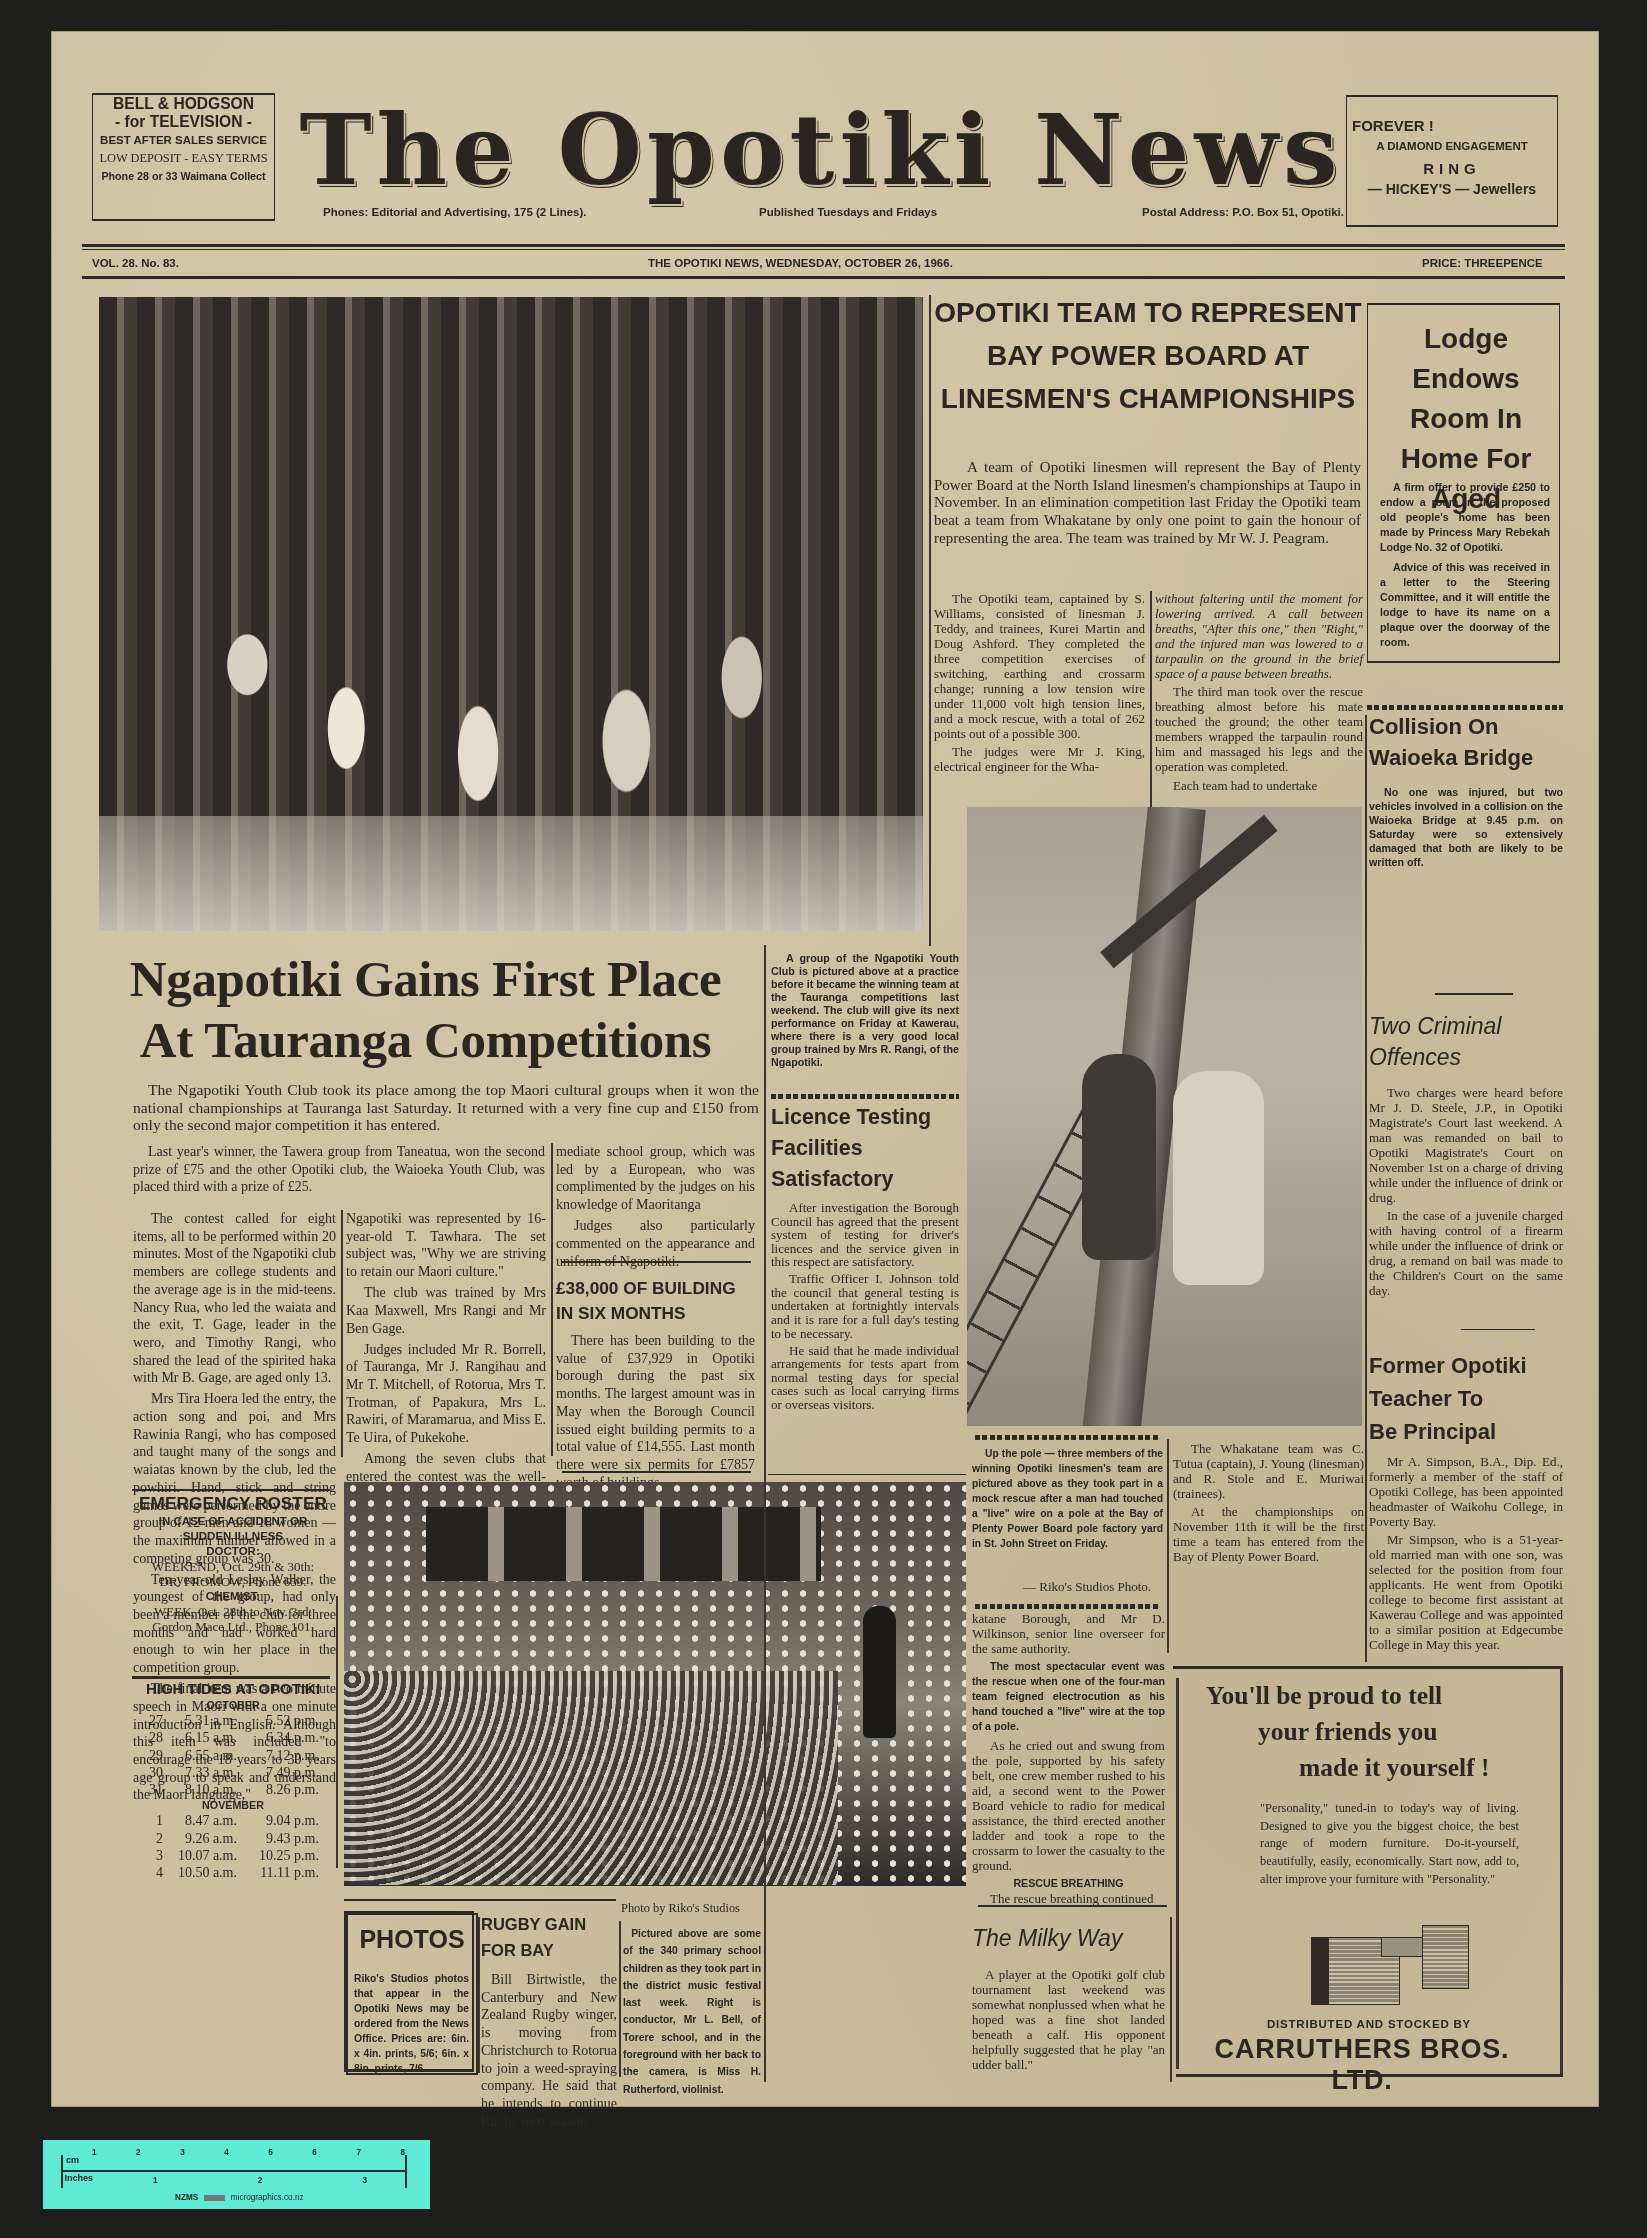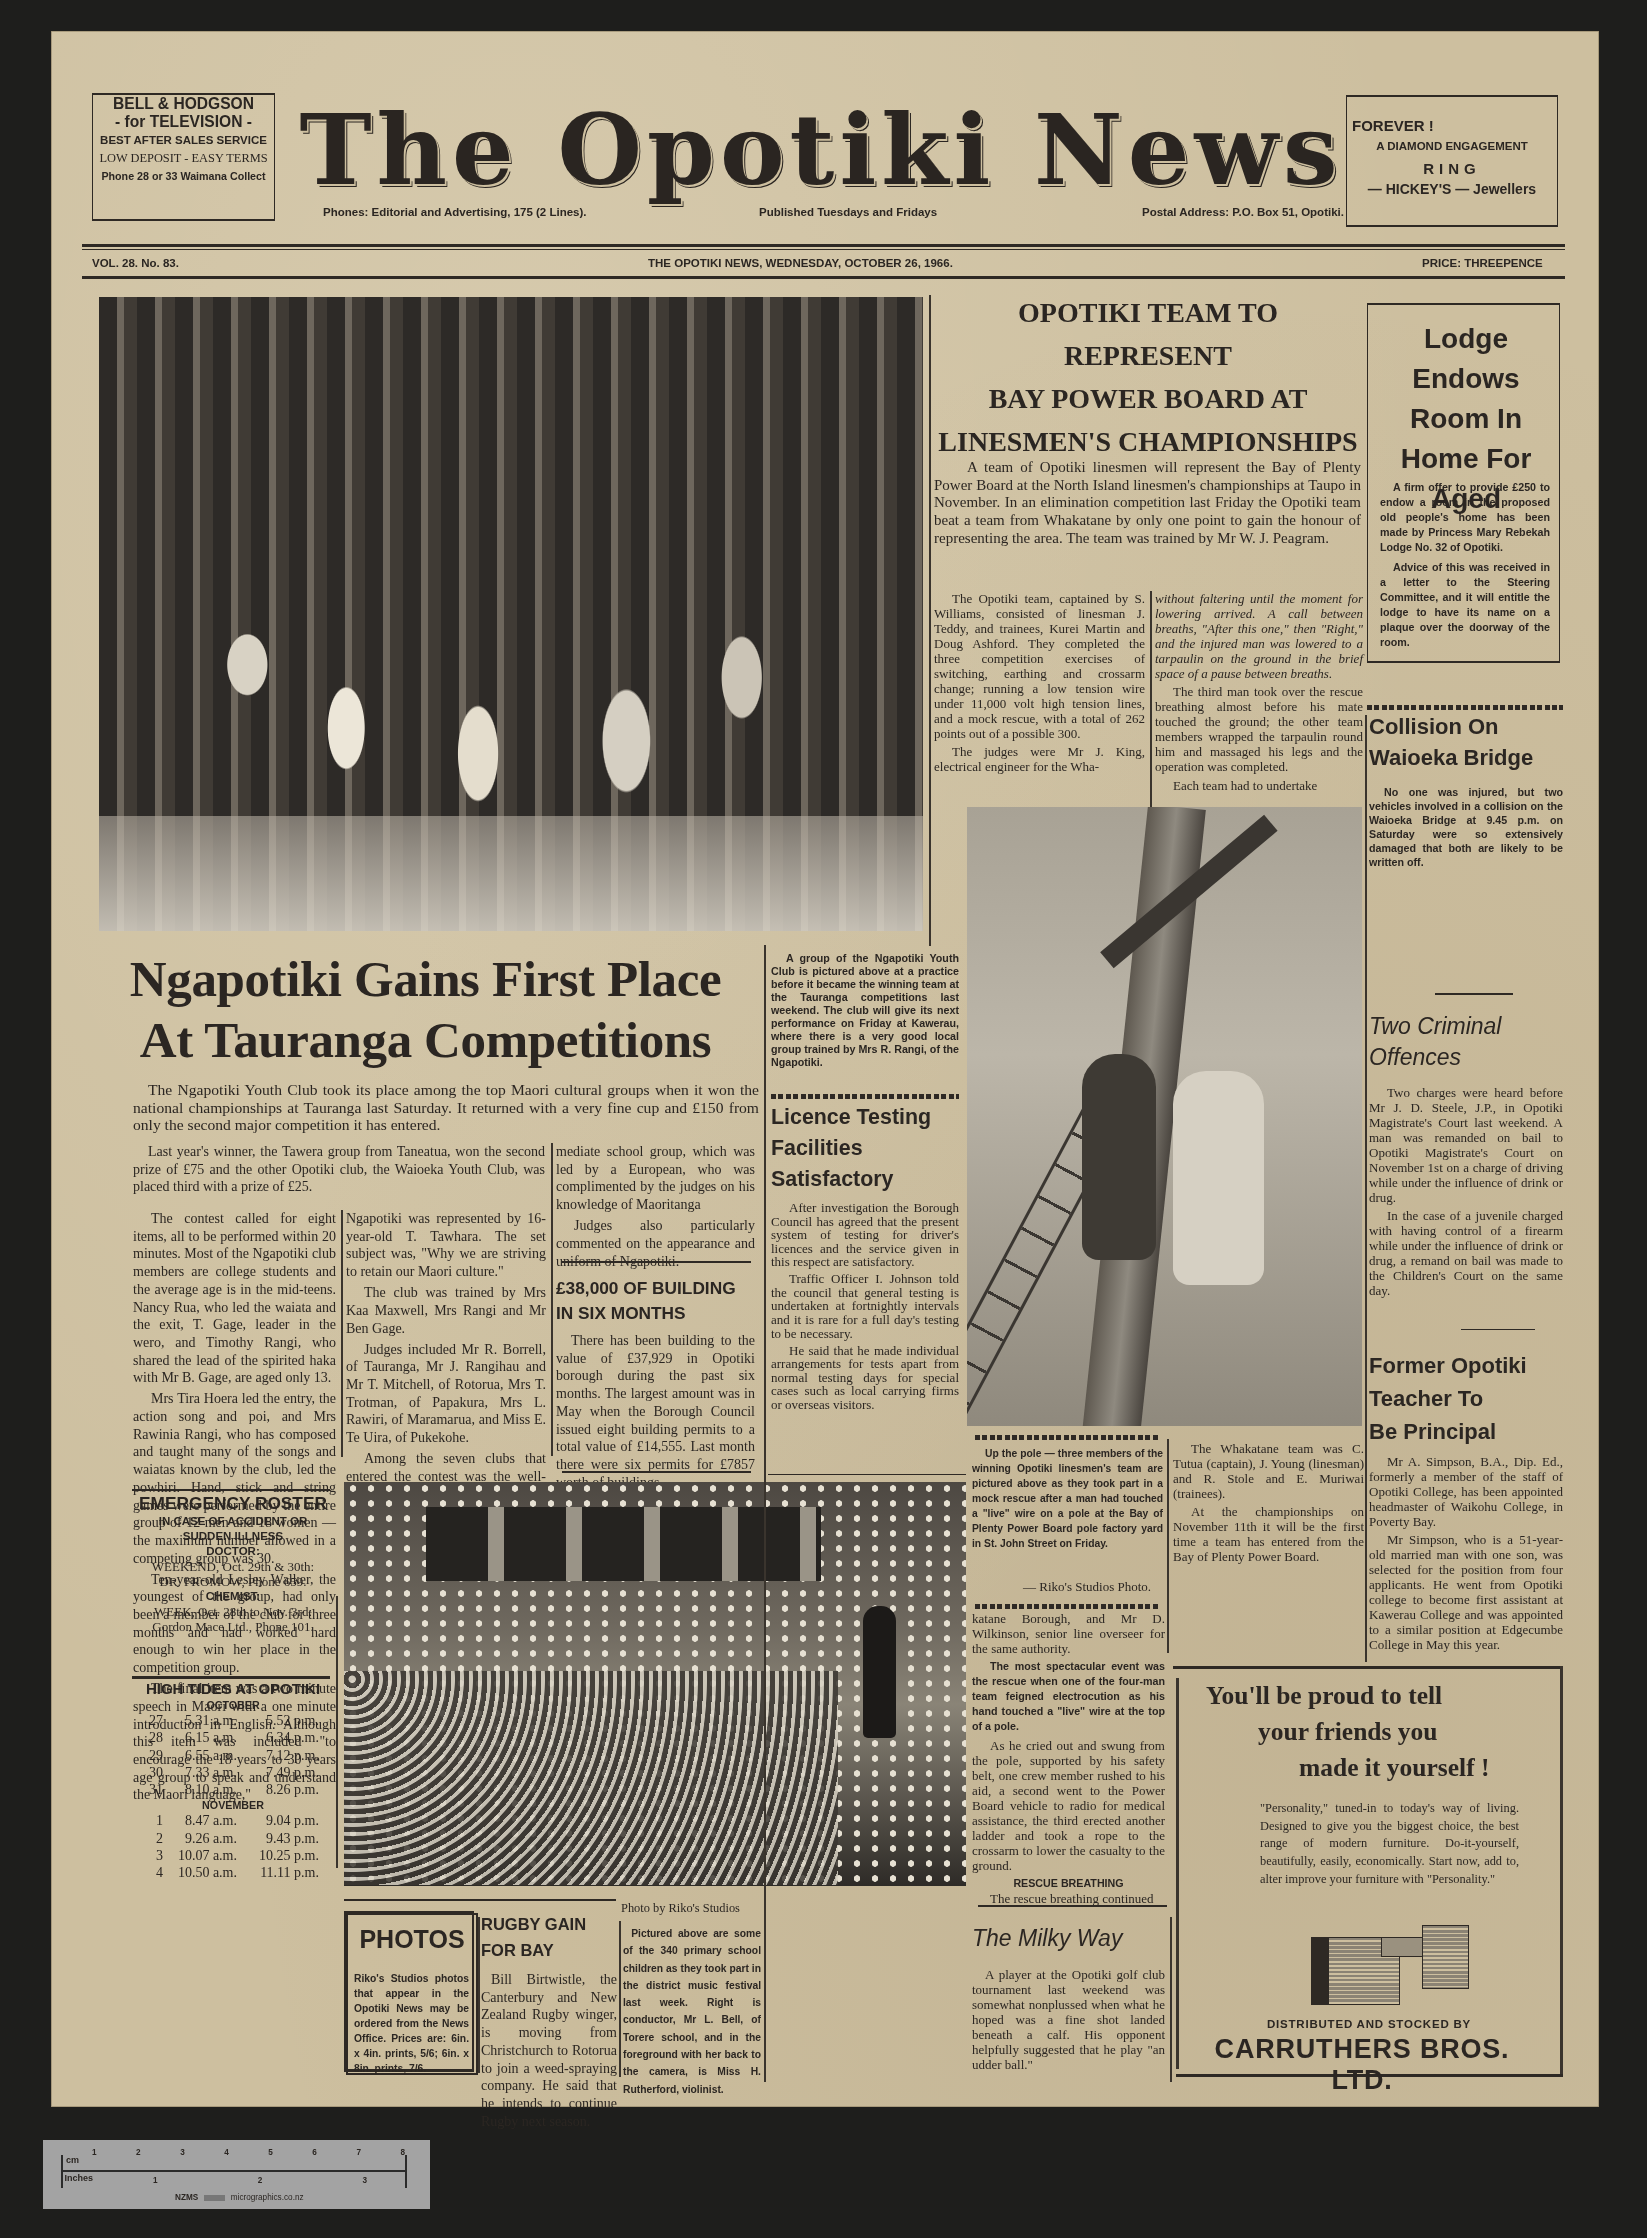--- a/index.html
+++ b/index.html
@@ -210,21 +210,21 @@
   <div class="abs wavy" style="left:720px;top:1063px;width:188px;"></div>
   <div class="abs sans" style="left:720px;top:1071px;width:188px;font-weight:bold;font-size:21.4px;line-height:31px;">Licence Testing Facilities Satisfactory</div>
   <div class="abs body-text" style="left:720px;top:1170px;width:188px;font-size:13px;line-height:13.6px;">
     <p>After investigation the Borough Council has agreed that the present system of testing for driver's licences and the service given in this respect are satisfactory.</p>
     <p>Traffic Officer I. Johnson told the council that general testing is undertaken at fortnightly intervals and it is rare for a full day's testing to be necessary.</p>
     <p>He said that he made individual arrangements for tests apart from normal testing days for special cases such as local carrying firms or overseas visitors.</p>
   </div>
   <div class="rule" style="left:717px;top:1443px;width:198px;height:0.8px;"></div>
 
   <div class="vrule" style="left:878px;top:264px;height:651px;"></div>
-  <div class="abs center" style="left:883px;top:260px;width:428px;font-family:Liberation Serif, serif;font-weight:bold;font-size:28px;line-height:43px;">
+  <div class="abs center" style="left:883px;top:260px;width:428px;font-family:Liberation Sans, sans-serif;font-weight:bold;font-size:28px;line-height:43px;">
     <div>OPOTIKI TEAM TO REPRESENT</div>
     <div>BAY POWER BOARD AT</div>
     <div>LINESMEN'S CHAMPIONSHIPS</div>
   </div>
   <div class="abs" style="left:883px;top:428px;width:427px;font-size:15px;line-height:17.7px;text-align:justify;text-indent:33px;">A team of Opotiki linesmen will represent the Bay of Plenty Power Board at the North Island linesmen's championships at Taupo in November. In an elimination competition last Friday the Opotiki team beat a team from Whakatane by only one point to gain the honour of representing the area. The team was trained by Mr W. J. Peagram.</div>
 
   <div class="abs body-text" style="left:883px;top:560px;width:211px;font-size:13px;line-height:15px;">
     <p>The Opotiki team, captained by S. Williams, consisted of linesman J. Teddy, and trainees, Kurei Martin and Doug Ashford. They completed the three competition exercises of switching, earthing and crossarm change; running a low tension wire under 11,000 volt high tension lines, and a mock rescue, with a total of 262 points out of a possible 300.</p>
     <p>The judges were Mr J. King, electrical engineer for the Wha-</p>
   </div>
@@ -322,21 +322,21 @@
   <div class="abs" style="left:1260px;top:1894px;width:156px;height:82px;">
     <div class="abs" style="left:0;top:12.4px;width:70px;height:66px;background:repeating-linear-gradient(180deg,#8b8374 0 2.5px,#cdbf9f 2.5px 4.1px);border:1.6px solid #2e2924;border-left:18px solid #2e2924;"></div>
     <div class="abs" style="left:70px;top:12.4px;width:41px;height:18px;background:#9a917f;border:1.6px solid #2e2924;"></div>
     <div class="abs" style="left:111px;top:0;width:45px;height:62px;background:repeating-linear-gradient(180deg,#8b8374 0 2.5px,#cdbf9f 2.5px 4.1px);border:1.6px solid #2e2924;"></div>
   </div>
   <div class="abs sans center" style="left:1137px;top:1987px;width:362px;font-weight:bold;font-size:11.5px;letter-spacing:0.8px;">DISTRIBUTED AND STOCKED BY</div>
   <div class="abs condensed center" style="left:1130px;top:2003px;width:362px;font-weight:bold;font-size:27px;letter-spacing:0.8px;">CARRUTHERS BROS. LTD.</div>
 
 </div>
 
-<div class="abs" style="left:43px;top:2140px;width:387px;height:69px;background:#a3a3a3;">
+<div class="abs" style="left:43px;top:2140px;width:387px;height:69px;background:#5eead4;">
   <div class="abs" style="left:18px;top:30px;width:346px;height:1.6px;background:#2b2b2b;"></div>
   <div class="abs" style="left:18px;top:15px;width:1.6px;height:33px;background:#2b2b2b;"></div>
   <div class="abs" style="left:362px;top:15px;width:1.6px;height:33px;background:#2b2b2b;"></div>
   <div class="abs sans" style="left:23px;top:15px;font-size:9px;font-weight:bold;">cm</div>
   <div class="abs sans" style="left:21.4px;top:33px;font-size:9px;font-weight:bold;">Inches</div>
   <div class="abs sans" style="left:49px;top:8.2px;width:313px;display:flex;justify-content:space-between;font-size:8.2px;font-weight:bold;">
     <span>1</span>
       <span>2</span>
       <span>3</span>
       <span>4</span>

